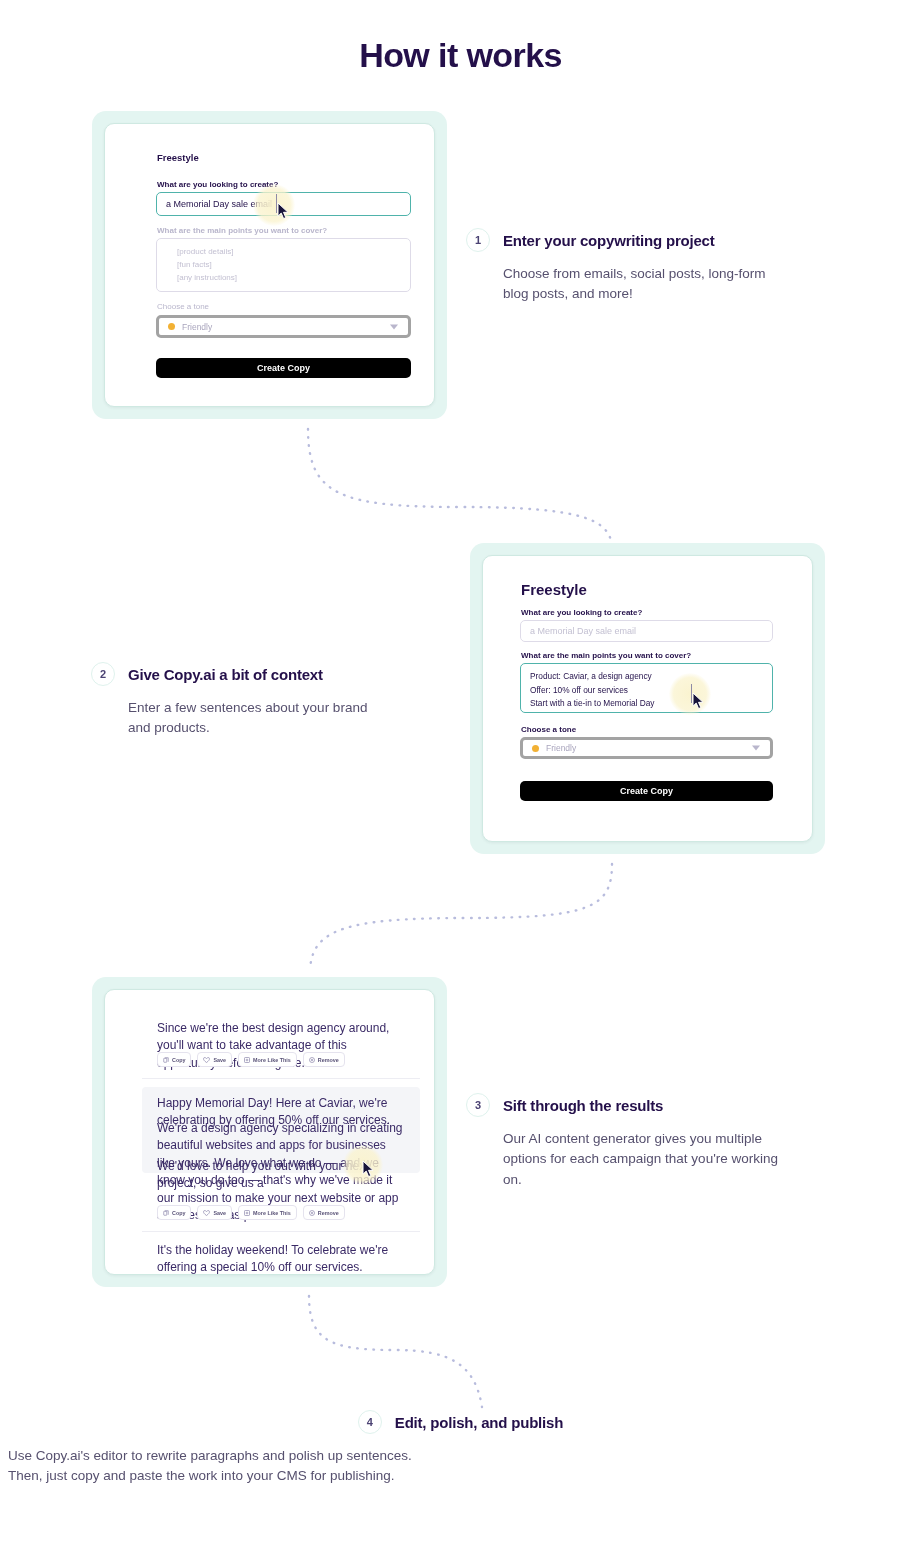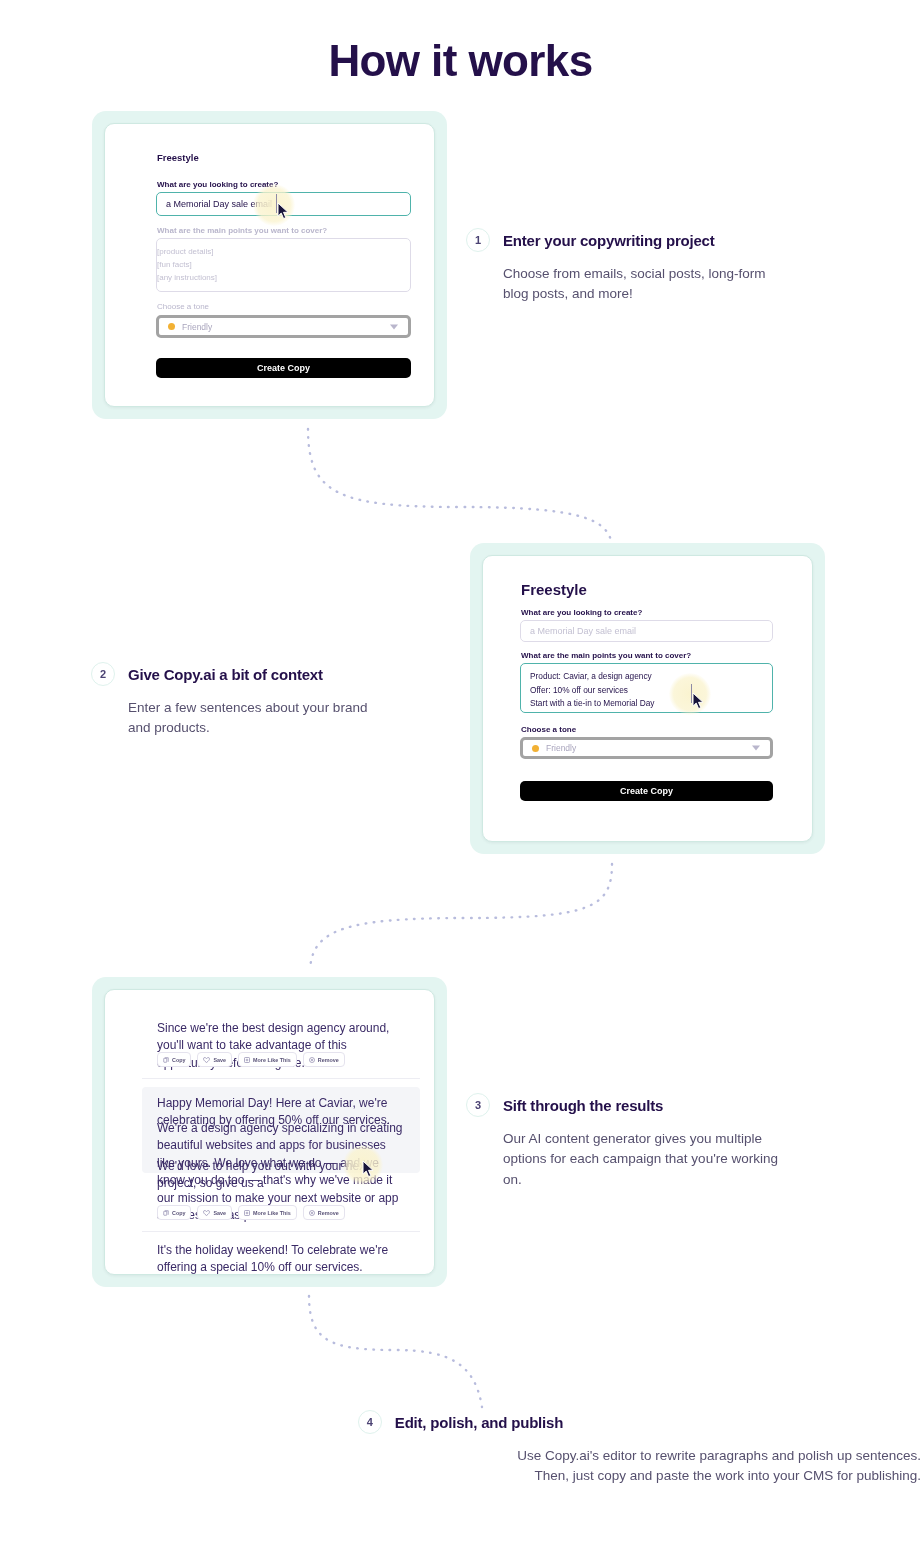--- a/index.html
+++ b/index.html
@@ -10,21 +10,21 @@
     font-family:"Liberation Sans", sans-serif;
     color:#2b1a52;
     position:relative;
     overflow:hidden;
   }
 
   
   .page-title{
     position:absolute; top:36px; left:0; width:921px;
     text-align:center;
-    font-size:44px; font-weight:bold; letter-spacing:-0.6px;
+    font-size:34px; font-weight:bold; letter-spacing:-0.6px;
     color:#24104a;
   }
 
   
   .shot{
     position:absolute;
     background:#e3f5f1;
     border-radius:14px;
     padding:12px;
   }
@@ -103,21 +103,21 @@
   }
   .step-title{
     margin-left:13px;
     font-size:15px; font-weight:bold; color:#24104a; letter-spacing:-0.2px;
   }
   .step-body{
     margin-top:12px; margin-left:37px;
     font-size:13.5px; line-height:1.5; color:#56506e;
   }
   .step.centered .step-head{ justify-content:center; }
-  .step.centered .step-body{ margin-left:16px; text-align:right; }
+  .step.centered .step-body{ margin-left:8px; text-align:left; }
 
   
   .res-text{
     font-size:12px; line-height:1.45; color:#3a2a66;
   }
   .res-block{
     background:#f4f5f8; border-radius:4px;
   }
   .btnrow{ display:flex; gap:6px; }
   .minibtn{
@@ -143,21 +143,21 @@
     <div class="form-title" style="position:absolute; left:52px; top:28px; font-size:9.5px;">Freestyle</div>
 
     <div class="field-label" style="position:absolute; left:52px; top:56px; font-size:8px;">What are you looking to create?</div>
 
     <div class="inputbox active" style="position:absolute; left:51px; top:68px; width:255px; height:24px; padding:0 9px; font-size:9px;">
       <span>a Memorial Day sale email</span>
     </div>
 
     <div class="field-label muted" style="position:absolute; left:52px; top:102px; font-size:8px;">What are the main points you want to cover?</div>
 
-    <div class="textarea" style="position:absolute; left:51px; top:114px; width:255px; height:54px; padding:7px 0; font-size:8px; line-height:1.6;">
+    <div class="textarea" style="position:absolute; left:51px; top:114px; width:255px; height:54px; padding:7px 20px; font-size:8px; line-height:1.6;">
       <div>[product details]</div>
       <div>[fun facts]</div>
       <div>[any instructions]</div>
     </div>
 
     <div class="field-label" style="position:absolute; left:52px; top:178px; font-size:8px; color:#b9b6cc; font-weight:normal;">Choose a tone</div>
 
     <div class="select" style="position:absolute; left:51px; top:191px; width:255px; height:23px; padding:0 9px; font-size:8.5px;">
       <span class="dot" style="width:7px;height:7px;margin-right:7px;"></span>
       <span>Friendly</span>

